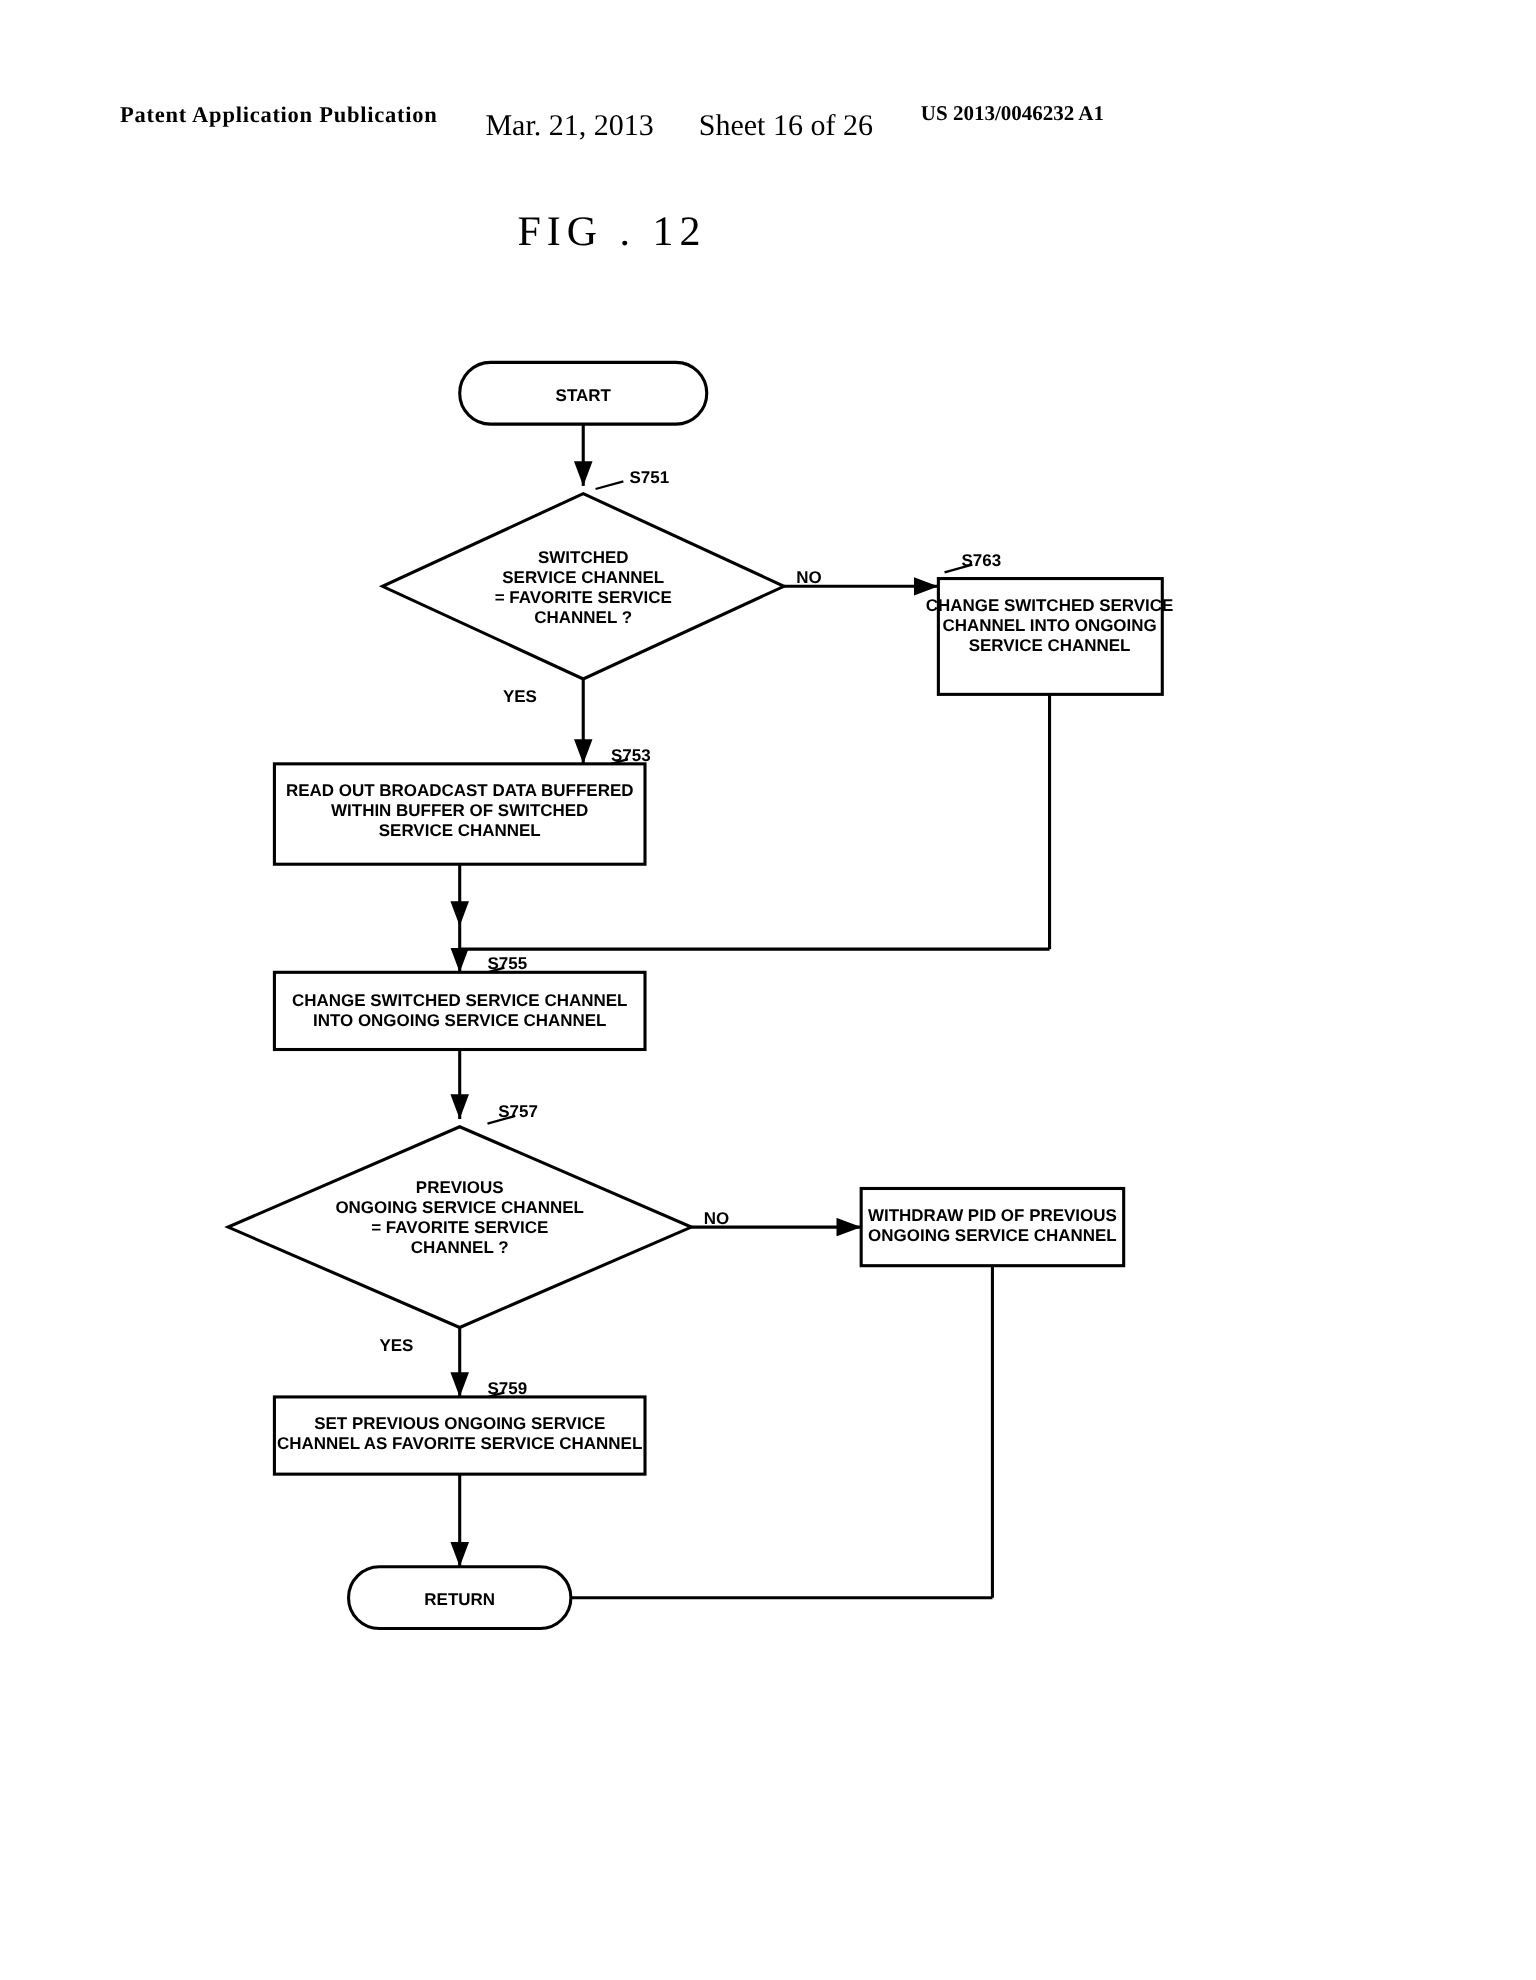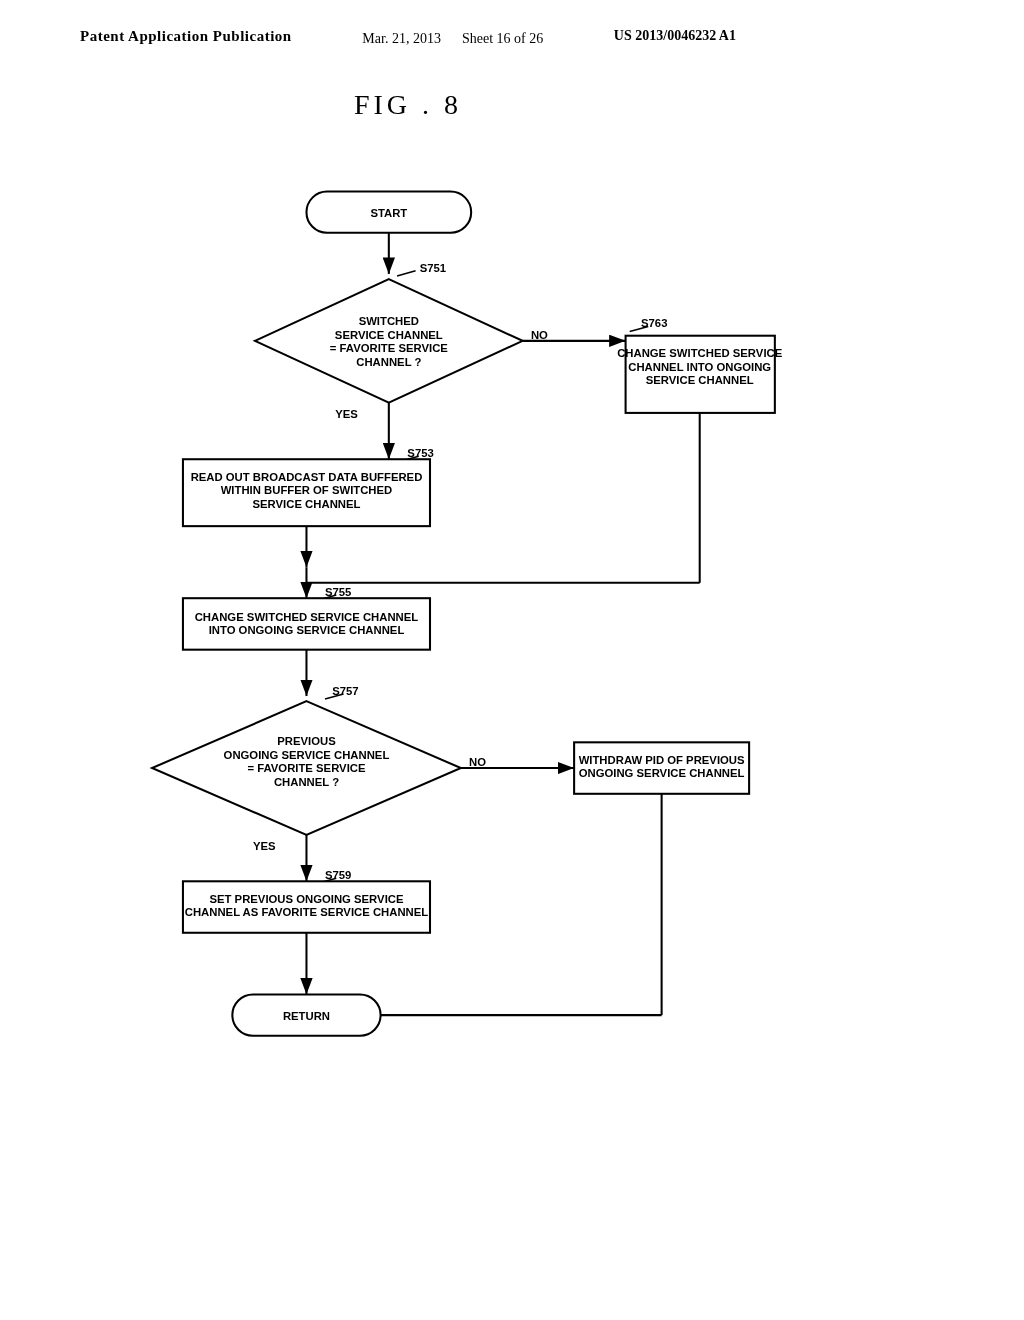--- a/index.html
+++ b/index.html
@@ -9,37 +9,37 @@
       width: 1024px;
       min-height: 1320px;
       position: relative;
       overflow: hidden;
     }
     .page {
       width: 816px;
       min-height: 1320px;
       background: #fff;
       position: relative;
-      padding: 28px 80px 60px 80px;
+      padding: 69px 80px 60px 80px;
     }
     .header {
       display: flex;
       justify-content: space-between;
       align-items: flex-start;
       margin-bottom: 30px;
       font-size: 14px;
     }
     .header-left {
       font-weight: bold;
       font-size: 15px;
       letter-spacing: 0.5px;
     }
     .header-center {
       text-align: left;
-      font-size: 14px;
+      font-size: 20px;
       line-height: 1.5;
     }
     .header-right {
       font-size: 14px;
       font-weight: bold;
     }
     .figure-title {
       text-align: center;
       font-size: 28px;
       font-weight: normal;
@@ -68,21 +68,21 @@
   <div class="header">
     <div class="header-left">Patent Application Publication</div>
     <div class="header-center">
       <span>Mar. 21, 2013</span>
       &nbsp;&nbsp;&nbsp;&nbsp;
       <span>Sheet 16 of 26</span>
     </div>
     <div class="header-right">US 2013/0046232 A1</div>
   </div>
 
-  <div class="figure-title">FIG . 8</div>
+  <div class="figure-title">FIG . 12</div>
 
   <div class="diagram-container">
     <svg viewBox="0 0 680 960" xmlns="http://www.w3.org/2000/svg">
       <defs>
         <marker id="arrowhead" markerWidth="8" markerHeight="6" refX="8" refY="3" orient="auto">
           <polygon points="0 0, 8 3, 0 6" fill="#000"></polygon>
         </marker>
       </defs>
 
       <rect x="220" y="20" width="160" height="40" rx="20" ry="20" fill="white" stroke="black" stroke-width="2"></rect>

